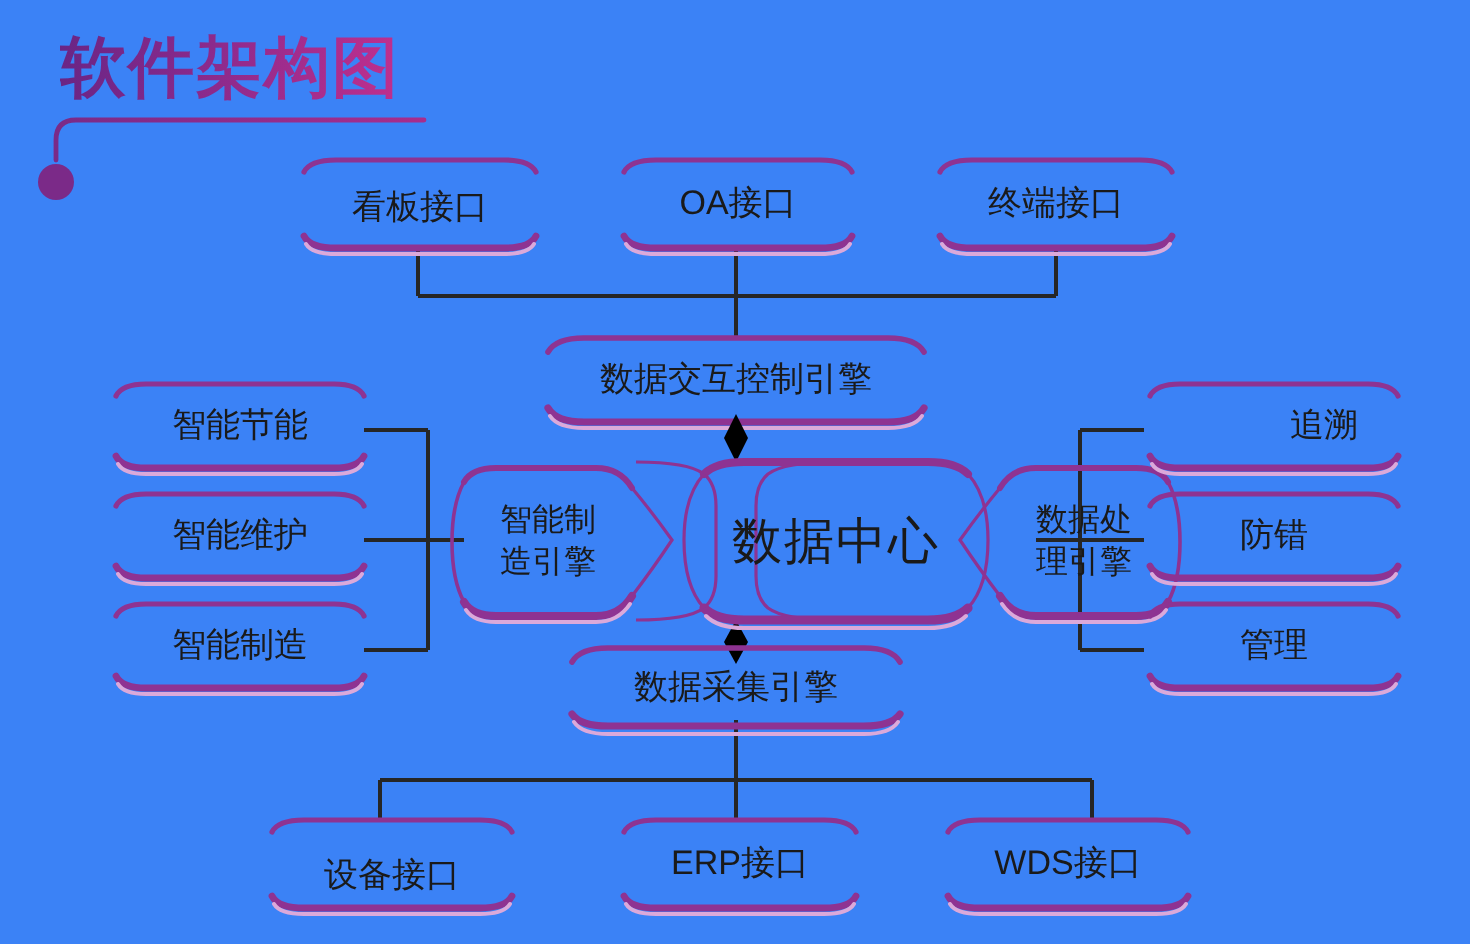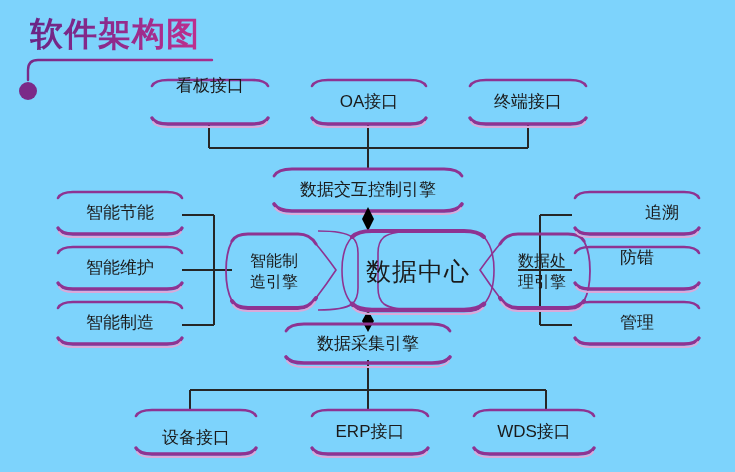--- a/index.html
+++ b/index.html
@@ -4,21 +4,21 @@
 <style>
   html,body{margin:0;padding:0;background:#ffffff;}
   body{
     font-family:"Liberation Sans","DejaVu Sans",sans-serif;
     -webkit-font-smoothing:antialiased;
   }
   #stage{
     position:relative;
     width:735px;
     height:472px;
-    background:#7dd3fc;
+    background:#3b82f6;
     overflow:hidden;
   }
   #svg-layer{
     position:absolute;
     left:0;top:0;
     width:735px;height:472px;
   }
   
   .title-text{
     position:absolute;
@@ -221,21 +221,21 @@
     </g>
     <g>
       <path d="M474,416 Q477,410 490,410 L578,410 Q591,410 594,416" fill="none" stroke="#8e3392" stroke-width="2.6" stroke-linecap="round"></path>
       <path d="M474,448 Q477,454 490,454 L578,454 Q591,454 594,448" fill="none" stroke="#8e3392" stroke-width="3.4" stroke-linecap="round"></path>
       <path d="M475,452 Q478,457 490,457 L578,457 Q590,457 593,452" fill="none" stroke="#dba9da" stroke-width="2" stroke-linecap="round"></path>
     </g>
   </svg>
 
   <div class="title-text">软件架构图</div>
 
-  <div class="node-label" style="left:152px;top:68px;width:116px;height:36px;">看板接口</div>
+  <div class="node-label" style="left:152px;top:88px;width:116px;height:36px;font-family:Liberation Mono, monospace;">看板接口</div>
   <div class="node-label" style="left:312px;top:84px;width:114px;height:36px;">OA接口</div>
   <div class="node-label" style="left:470px;top:84px;width:116px;height:36px;">终端接口</div>
 
   <div class="hit" style="left:152px;top:78px;width:116px;height:50px;"></div>
   <div class="hit" style="left:312px;top:78px;width:114px;height:50px;"></div>
   <div class="hit" style="left:470px;top:78px;width:116px;height:50px;"></div>
 
   <div class="node-label" style="left:274px;top:172px;width:188px;height:36px;">数据交互控制引擎</div>
   <div class="hit" style="left:274px;top:167px;width:188px;height:48px;"></div>
 
@@ -251,21 +251,21 @@
   <div class="hit" style="left:490px;top:234px;width:100px;height:78px;"></div>
 
   <div class="node-label" style="left:58px;top:196px;width:124px;height:34px;">智能节能</div>
   <div class="node-label" style="left:58px;top:251px;width:124px;height:34px;">智能维护</div>
   <div class="node-label" style="left:58px;top:306px;width:124px;height:34px;">智能制造</div>
   <div class="hit" style="left:58px;top:190px;width:124px;height:48px;"></div>
   <div class="hit" style="left:58px;top:245px;width:124px;height:48px;"></div>
   <div class="hit" style="left:58px;top:300px;width:124px;height:48px;"></div>
 
   <div class="node-label" style="left:600px;top:196px;width:124px;height:34px;">追溯</div>
-  <div class="node-label" style="left:575px;top:241px;width:124px;height:34px;text-align:right;">防错</div>
+  <div class="node-label" style="left:575px;top:251px;width:124px;height:34px;text-align:right;">防错</div>
   <div class="node-label" style="left:575px;top:306px;width:124px;height:34px;">管理</div>
   <div class="hit" style="left:575px;top:190px;width:124px;height:48px;"></div>
   <div class="hit" style="left:575px;top:245px;width:124px;height:48px;"></div>
   <div class="hit" style="left:575px;top:300px;width:124px;height:48px;"></div>
 
   <div class="node-label" style="left:286px;top:326px;width:164px;height:36px;">数据采集引擎</div>
   <div class="hit" style="left:286px;top:322px;width:164px;height:46px;"></div>
 
   <div class="node-label" style="left:136px;top:420px;width:120px;height:36px;">设备接口</div>
   <div class="node-label" style="left:312px;top:414px;width:116px;height:36px;">ERP接口</div>

